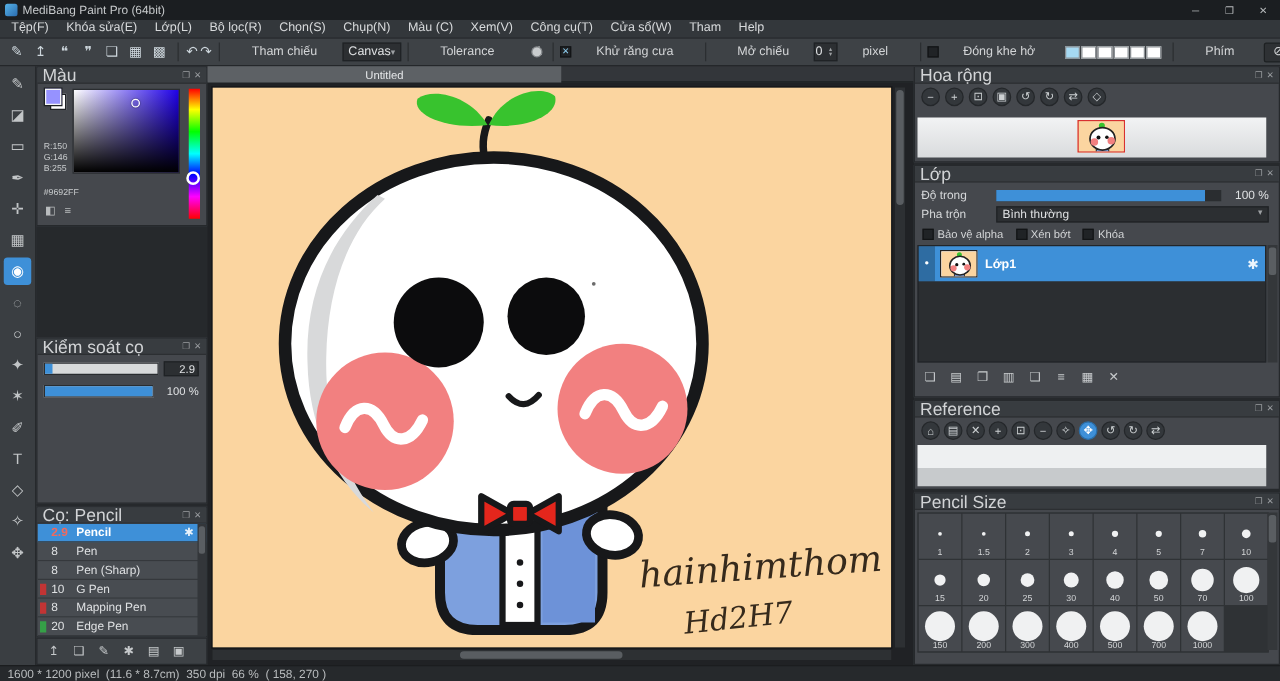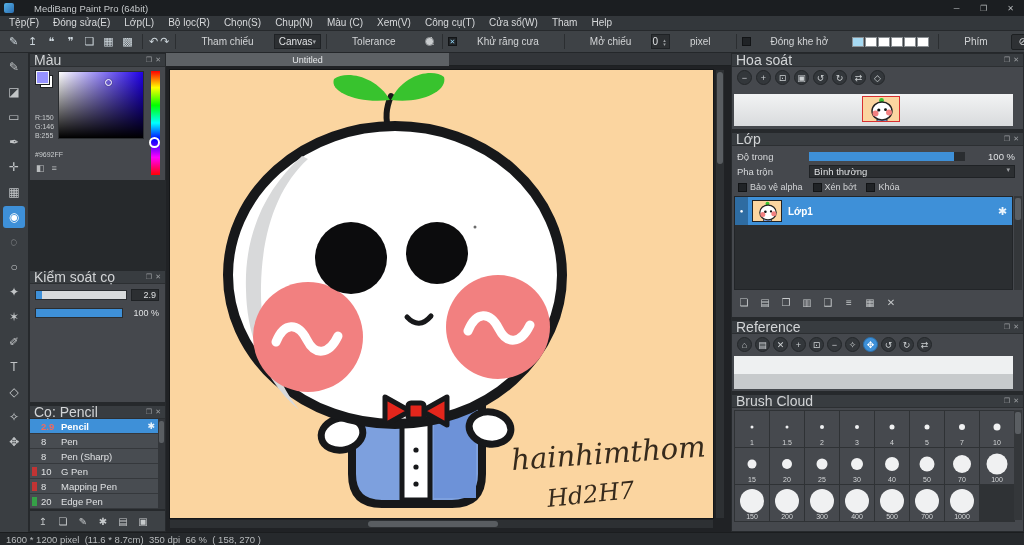--- a/index.html
+++ b/index.html
@@ -1,21 +1,21 @@
 <!DOCTYPE html>
 <html><head>
 <meta charset="utf-8">
 <style>
 *{margin:0;padding:0;box-sizing:border-box}
 html,body{width:1024px;height:545px;overflow:hidden}
 body{font-family:"Liberation Sans","DejaVu Sans",sans-serif;background:#26292c;color:#d6d8da;-webkit-font-smoothing:antialiased}
 .app{position:relative;width:1024px;height:545px;background:#33363a;overflow:hidden}
 
 
-.titlebar{position:absolute;top:0;left:0;right:0;height:16px;background:#1b1e21;display:flex;align-items:center;gap:20px;padding-left:4px}
+.titlebar{position:absolute;top:0;left:0;right:0;height:16px;background:#1b1e21;display:flex;align-items:center;gap:4px;padding-left:4px}
 .app-icon{width:10px;height:10px;border-radius:2px;background:linear-gradient(135deg,#56b3e8,#2a6cb0)}
 .title-text{font-size:9.5px;color:#c6c9cb}
 .win-controls{margin-left:auto;display:flex;height:100%}
 .win-btn{width:27px;display:flex;align-items:center;justify-content:center;font-size:8px;color:#b6b9bb}
 
 
 .menubar{position:absolute;top:16px;left:0;right:0;height:15px;background:#33373b;display:flex;align-items:center;border-bottom:1px solid #26292c;padding-left:2px}
 .menu-item{padding:0 7px;font-size:10px;color:#d8dadc;line-height:14px;white-space:nowrap}
 
 
@@ -111,21 +111,21 @@
 .r-nav{top:0;height:77px}
 .r-layer{top:79px;height:186px}
 .r-ref{top:267px;height:72px}
 .r-size{top:341px;height:138px}
 .ric{width:15px;height:15px;border-radius:50%;background:#33373b;border:1px solid #24272a;display:flex;align-items:center;justify-content:center;font-size:9px;color:#ccd0d2;flex:none}
 .ric.sel{background:#3e90d8;color:#fff;border-color:#2a6ea8}
 .nav-icons{position:absolute;top:16px;left:5px;display:flex;gap:4px}
 .nav-strip{position:absolute;top:40px;left:2px;right:10px;height:32px;background:linear-gradient(#f2f3f4,#d9dbdd)}
 .nav-thumb{position:absolute;top:2px;left:128px;width:38px;height:26px;border:1px solid #d83030;background:#fbd5a0;overflow:hidden}
 
-.lp-row{position:absolute;left:5px;right:8px;display:flex;align-items:center;gap:16px}
+.lp-row{position:absolute;left:5px;right:8px;display:flex;align-items:center;gap:4px}
 .lp-label{width:56px;font-size:9.5px;color:#d6d8da;flex:none}
 .lp-track{flex:1;height:9px;background:#2a2d30;position:relative}
 .lp-fill{position:absolute;left:0;top:0;bottom:0;width:93%;background:#3e90d8}
 .lp-val{width:34px;text-align:right;font-size:9.5px;color:#dfe1e3;flex:none}
 .lp-select{flex:1;height:13px;background:#2c2f32;border:1px solid #1f2225;display:flex;align-items:flex-start;padding:0 4px;font-size:9.5px;color:#dfe1e3}
 .lp-select .caret{margin-left:auto;font-size:7px;color:#9da0a3}
 .lp-cbrow{position:absolute;top:49px;left:6px;display:flex;gap:10px;align-items:center}
 .cb-group{display:flex;align-items:center;gap:3px}
 .cb-label{font-size:9px;color:#d3d5d7;white-space:nowrap}
 .layer-list{position:absolute;top:63px;left:2px;right:10px;height:94px;background:#2b2e31;border:1px solid #222528}
@@ -160,21 +160,21 @@
     <div class="title-text">MediBang Paint Pro (64bit)</div>
     <div class="win-controls">
       <div class="win-btn">─</div>
       <div class="win-btn">❐</div>
       <div class="win-btn close">✕</div>
     </div>
   </div>
 
   <div class="menubar">
       <div class="menu-item">Tệp(F)</div>
-      <div class="menu-item">Đóng sửa(E)</div>
+      <div class="menu-item">Khóa sửa(E)</div>
       <div class="menu-item">Lớp(L)</div>
       <div class="menu-item">Bộ lọc(R)</div>
       <div class="menu-item">Chọn(S)</div>
       <div class="menu-item">Chụp(N)</div>
       <div class="menu-item">Màu (C)</div>
       <div class="menu-item">Xem(V)</div>
       <div class="menu-item">Công cụ(T)</div>
       <div class="menu-item">Cửa sổ(W)</div>
       <div class="menu-item">Tham</div>
       <div class="menu-item">Help</div>
@@ -413,21 +413,21 @@
         </div>
       <div class="h-scroll">
           <div class="h-thumb"></div>
         </div>
     </div>
 
     <div class="right-col">
 
       <div class="r-panel r-nav">
         <div class="phead">
-            <span class="ptitle">Hoa soát</span>
+            <span class="ptitle">Hoa rộng</span>
           <span class="phico">
               <span>❐</span>
               <span>✕</span>
             </span>
           </div>
         <div class="nav-icons">
             <div class="ric">−</div>
             <div class="ric">+</div>
             <div class="ric">⊡</div>
             <div class="ric">▣</div>
@@ -541,21 +541,21 @@
             <div class="ric sel">✥</div>
             <div class="ric">↺</div>
             <div class="ric">↻</div>
             <div class="ric">⇄</div>
           </div>
         <div class="ref-strip"></div>
       </div>
 
       <div class="r-panel r-size">
         <div class="phead">
-            <span class="ptitle">Brush Cloud</span>
+            <span class="ptitle">Pencil Size</span>
           <span class="phico">
               <span>❐</span>
               <span>✕</span>
             </span>
           </div>
         <div class="size-grid">
             <div class="size-cell">
               <div class="size-dot" style="height: 3px; width: 3px;"></div>
               <div class="size-label">1</div>
             </div>

